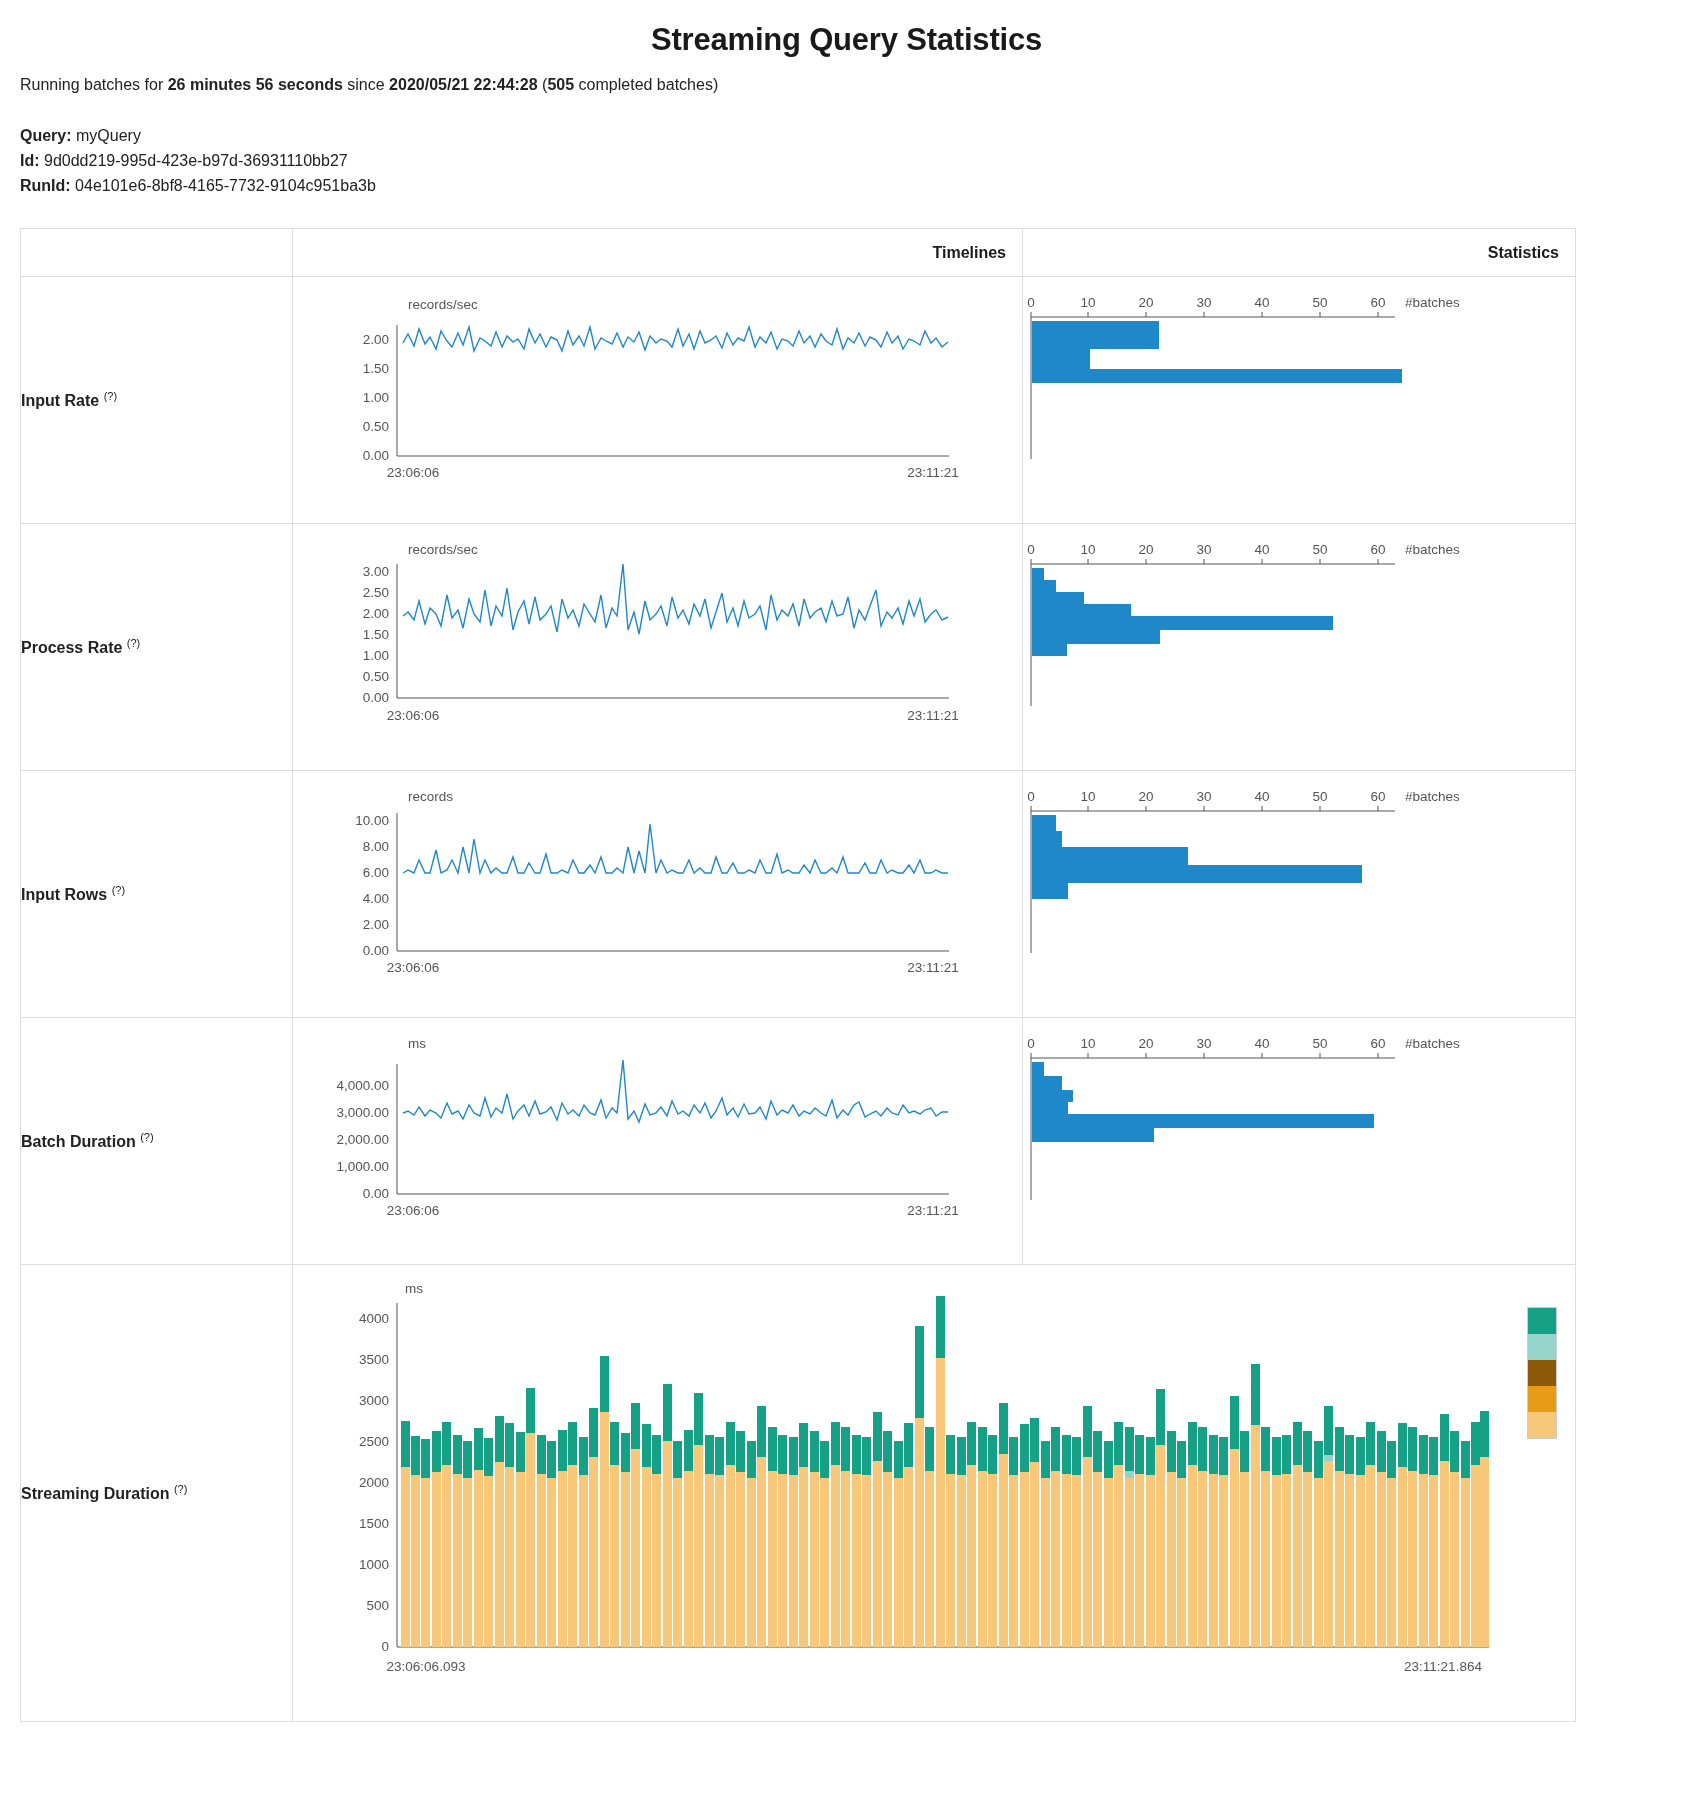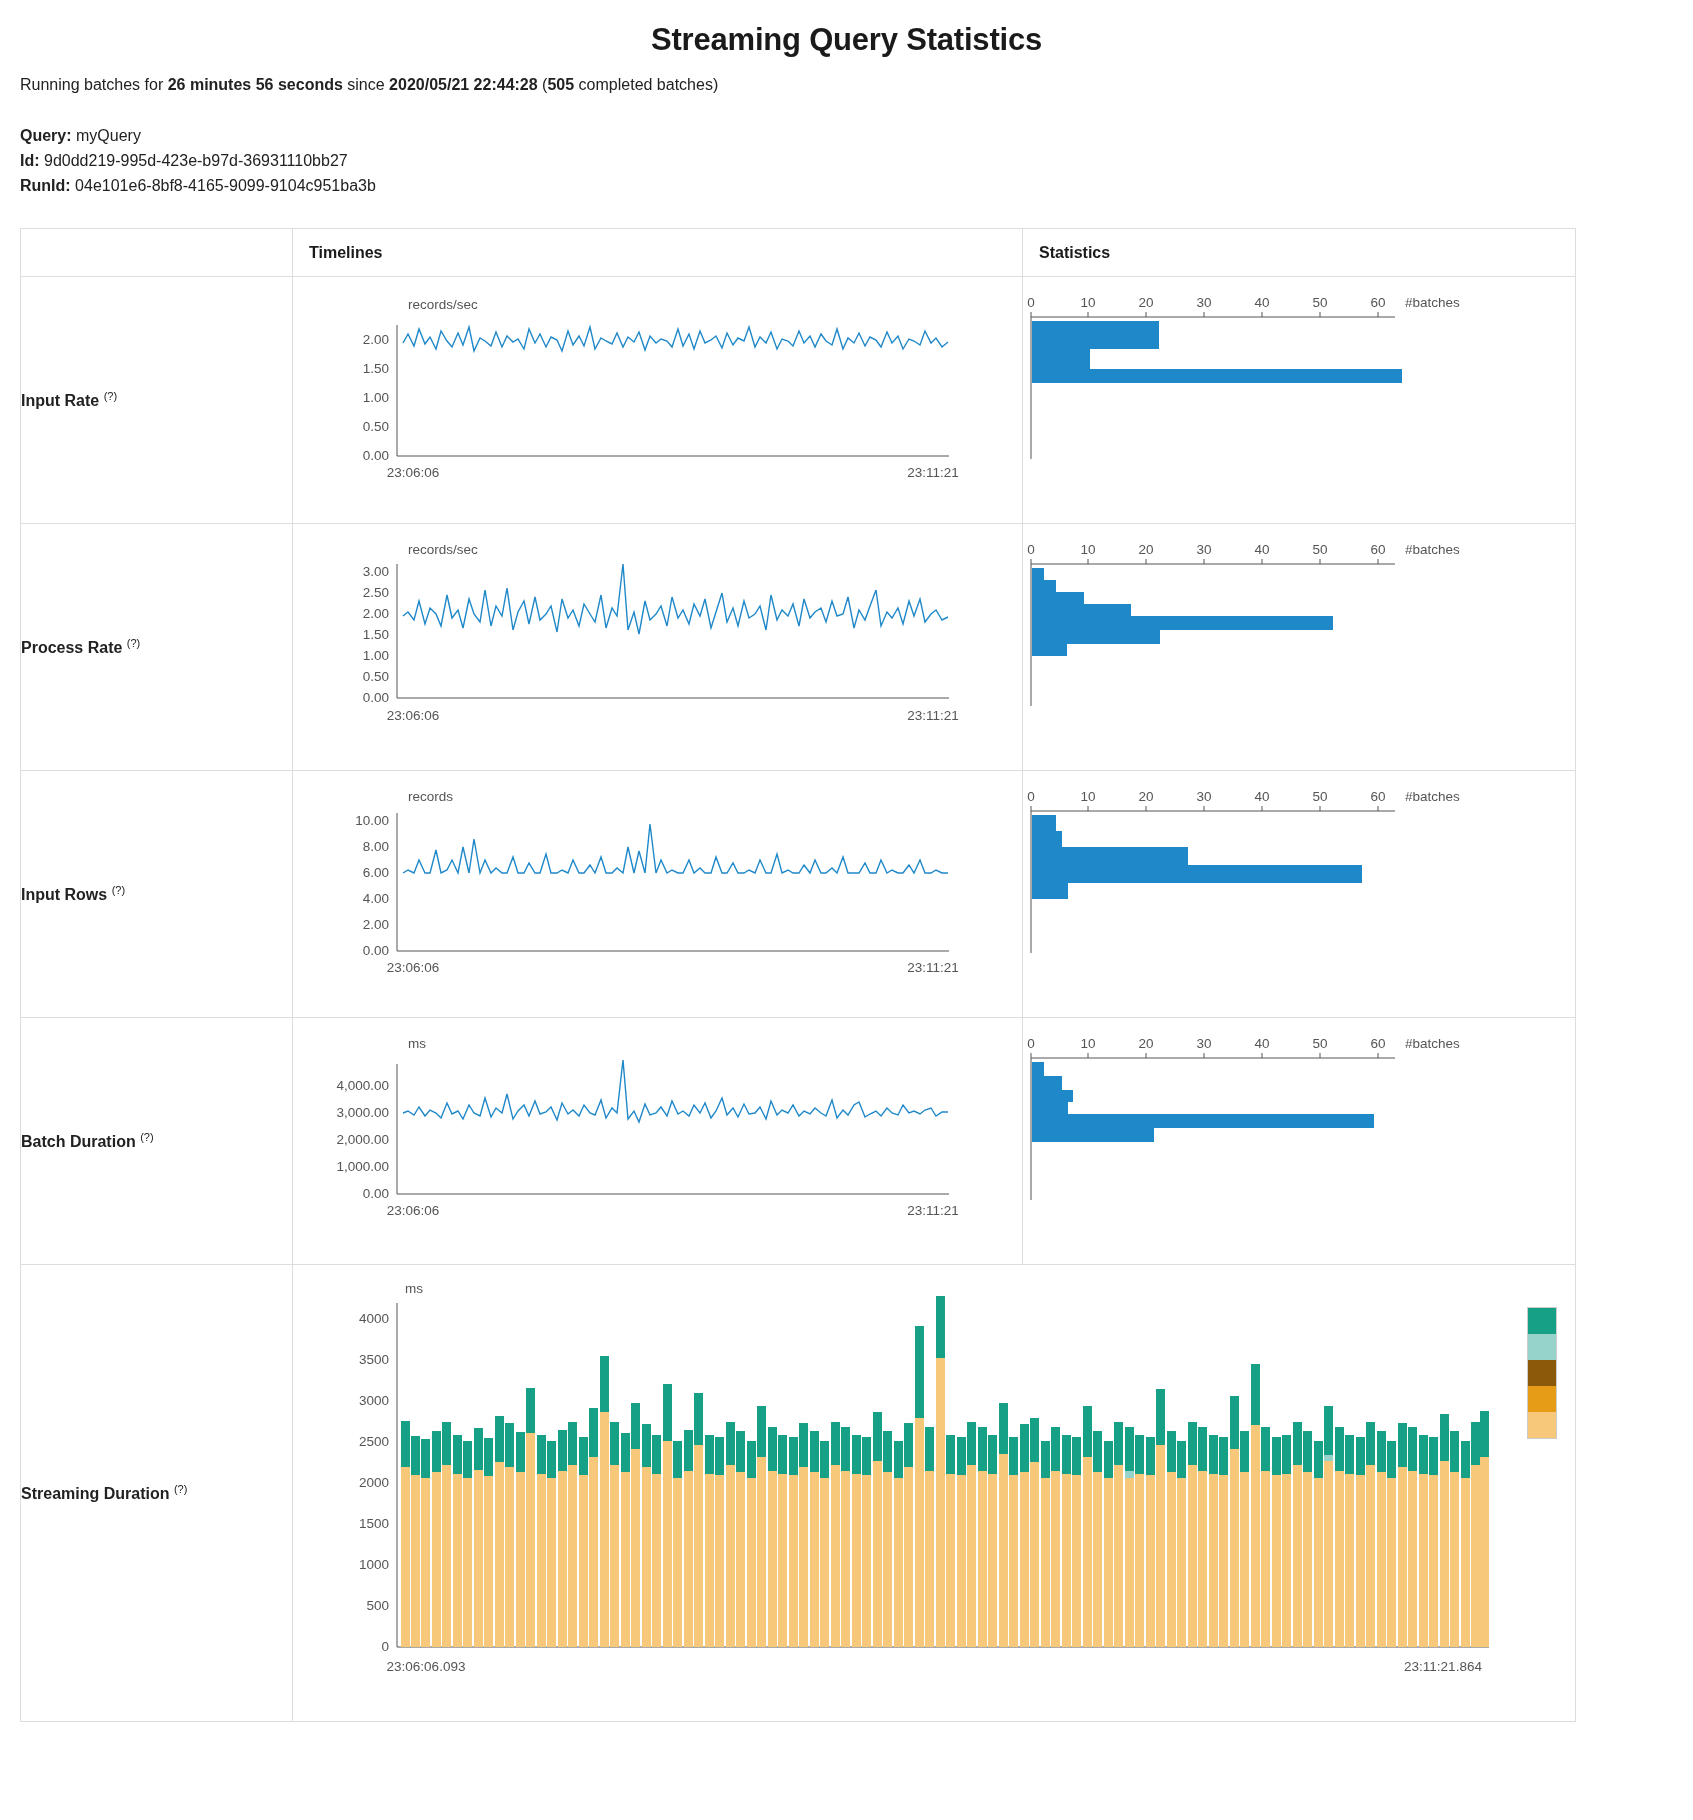--- a/index.html
+++ b/index.html
@@ -34,21 +34,21 @@
     width: 1555px;
     border-collapse: collapse;
     table-layout: fixed;
   }
   table.stats th, table.stats td {
     border: 1px solid #dddddd;
     vertical-align: middle;
     padding: 0;
   }
   table.stats thead th {
-    text-align: left;
+    text-align: right;
     font-size: 16px;
     font-weight: bold;
     padding: 14px 16px;
     height: 48px;
     color: #1a1a1a;
   }
   col.c-label { width: 272px; }
   col.c-time  { width: 730px; }
   col.c-hist  { width: 553px; }
 
@@ -102,21 +102,21 @@
     <div>
       <span class="k">Query:</span>
       <span>myQuery</span>
     </div>
     <div>
       <span class="k">Id:</span>
       <span>9d0dd219-995d-423e-b97d-36931110bb27</span>
     </div>
     <div>
       <span class="k">RunId:</span>
-      <span>04e101e6-8bf8-4165-9099-9104c951ba3b</span>
+      <span>04e101e6-8bf8-4165-7732-9104c951ba3b</span>
     </div>
   </div>
 
   <table class="stats">
     <colgroup>
       <col class="c-label">
         <col class="c-time">
         <col class="c-hist">
     </colgroup>
     <thead>

